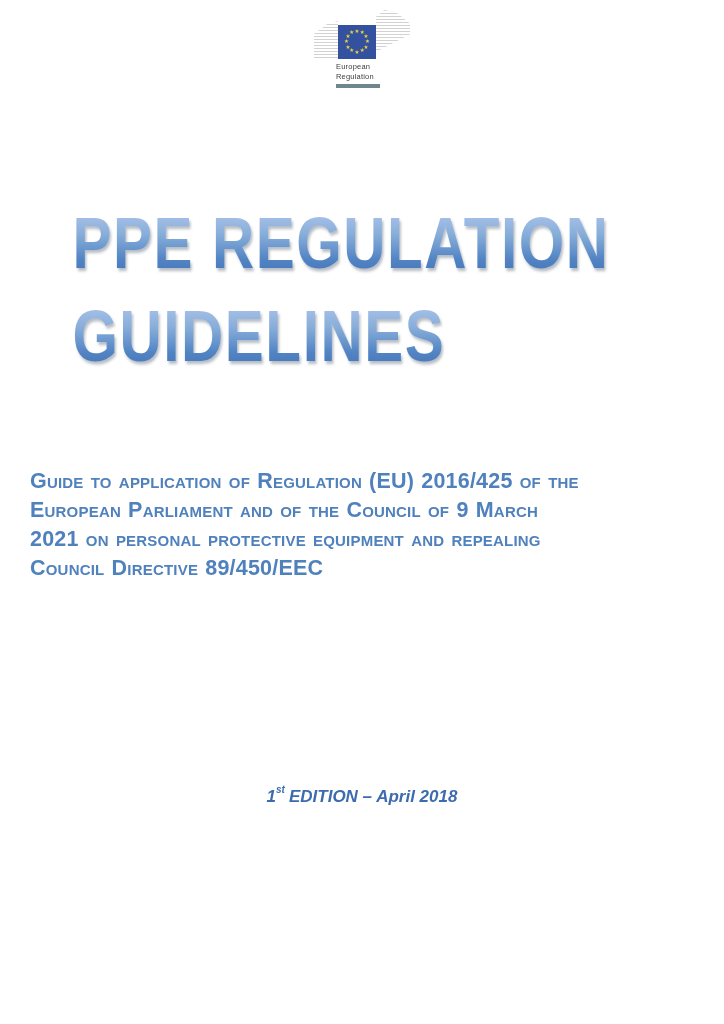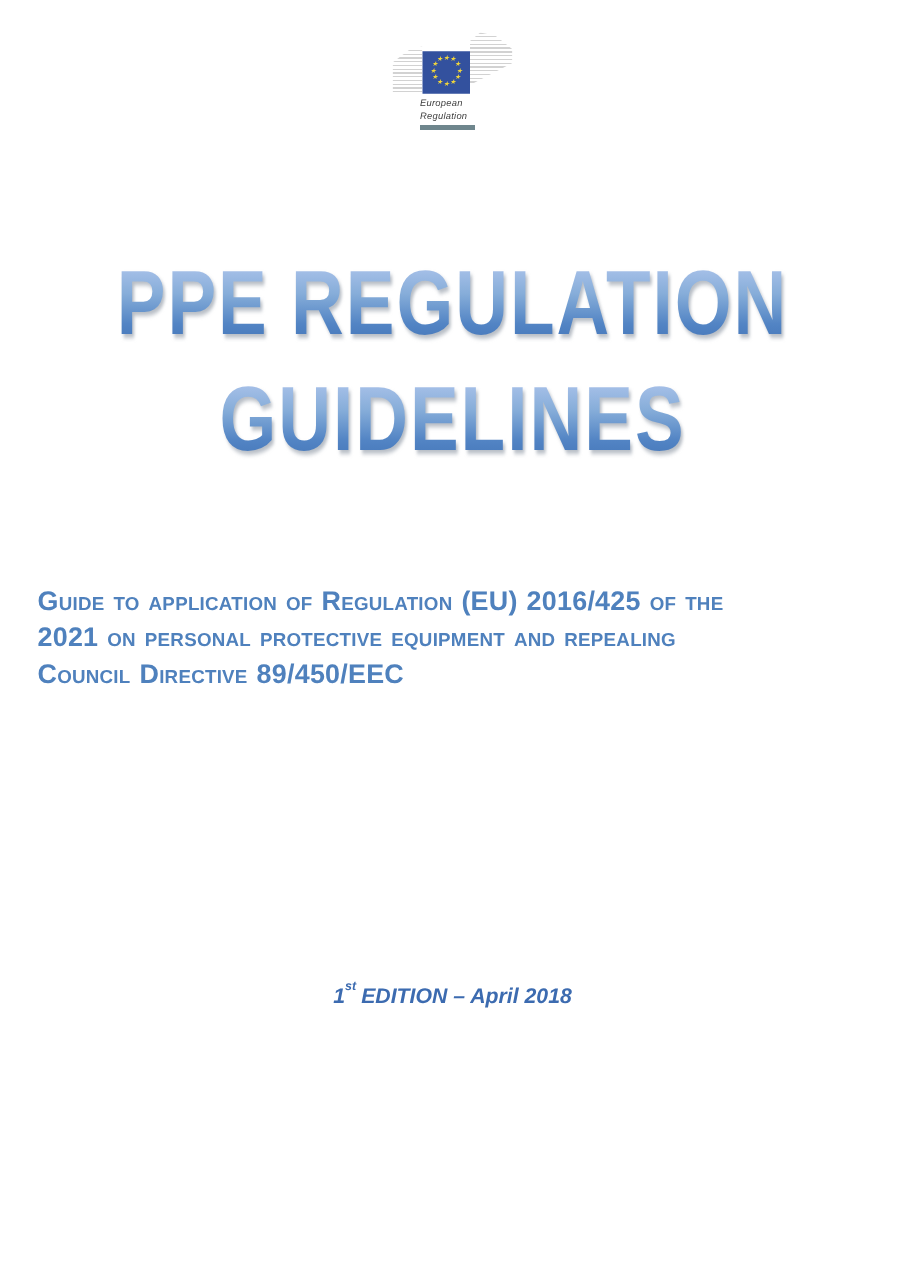--- a/index.html
+++ b/index.html
@@ -13,25 +13,24 @@
     height: 1024px;
     margin: 0 auto;
     background: var(--page-background, #ffffff);
     overflow: hidden;
     font-family: "Liberation Sans", sans-serif;
   }
 
   
   .ec-logo {
     position: absolute;
-    top: 25px;
+    top: 9px;
     left: 50%;
     transform: translateX(-50%);
     width: 96px;
-    font-style: italic;
   }
   .logo-graphic {
     display: flex;
     align-items: flex-end;
     height: 50px;
   }
   .swoosh {
     background: repeating-linear-gradient(180deg, #d2d2d2 0px, #d2d2d2 1px, #ffffff 1px, #ffffff 3px);
   }
   .swoosh.left {
@@ -76,21 +75,20 @@
     background: var(--signature-bar, #6f868d);
   }
 
   
   .title {
     position: absolute;
     top: 196px;
     left: 0;
     width: 724px;
     margin: 0;
-    text-align: center;
   }
   .title-line {
     display: block;
     font-weight: bold;
     font-size: 73px;
     line-height: 93px;
     letter-spacing: 2px;
     transform: scaleX(0.8);
     transform-origin: 50% 50%;
     color: var(--title-gradient-mid, #6f9bd2);
@@ -185,19 +183,20 @@
     <div class="logo-bar"></div>
   </header>
 
   <h1 class="title">
     <span class="title-line">PPE REGULATION</span>
     <span class="title-line">GUIDELINES</span>
   </h1>
 
   <p class="subtitle">
     <span class="subtitle-line">Guide to application of Regulation (EU) 2016/425 of the</span>
+    <span class="subtitle-line">European Parliament and of the Council of 9 March</span>
     <span class="subtitle-line">2021 on personal protective equipment and repealing</span>
     <span class="subtitle-line">Council Directive 89/450/EEC</span>
   </p>
 
   <p class="edition"><span>1</span><sup>st</sup><span class="edition-rest">EDITION – April 2018</span></p>
 
 </div>
 
 </body></html>

